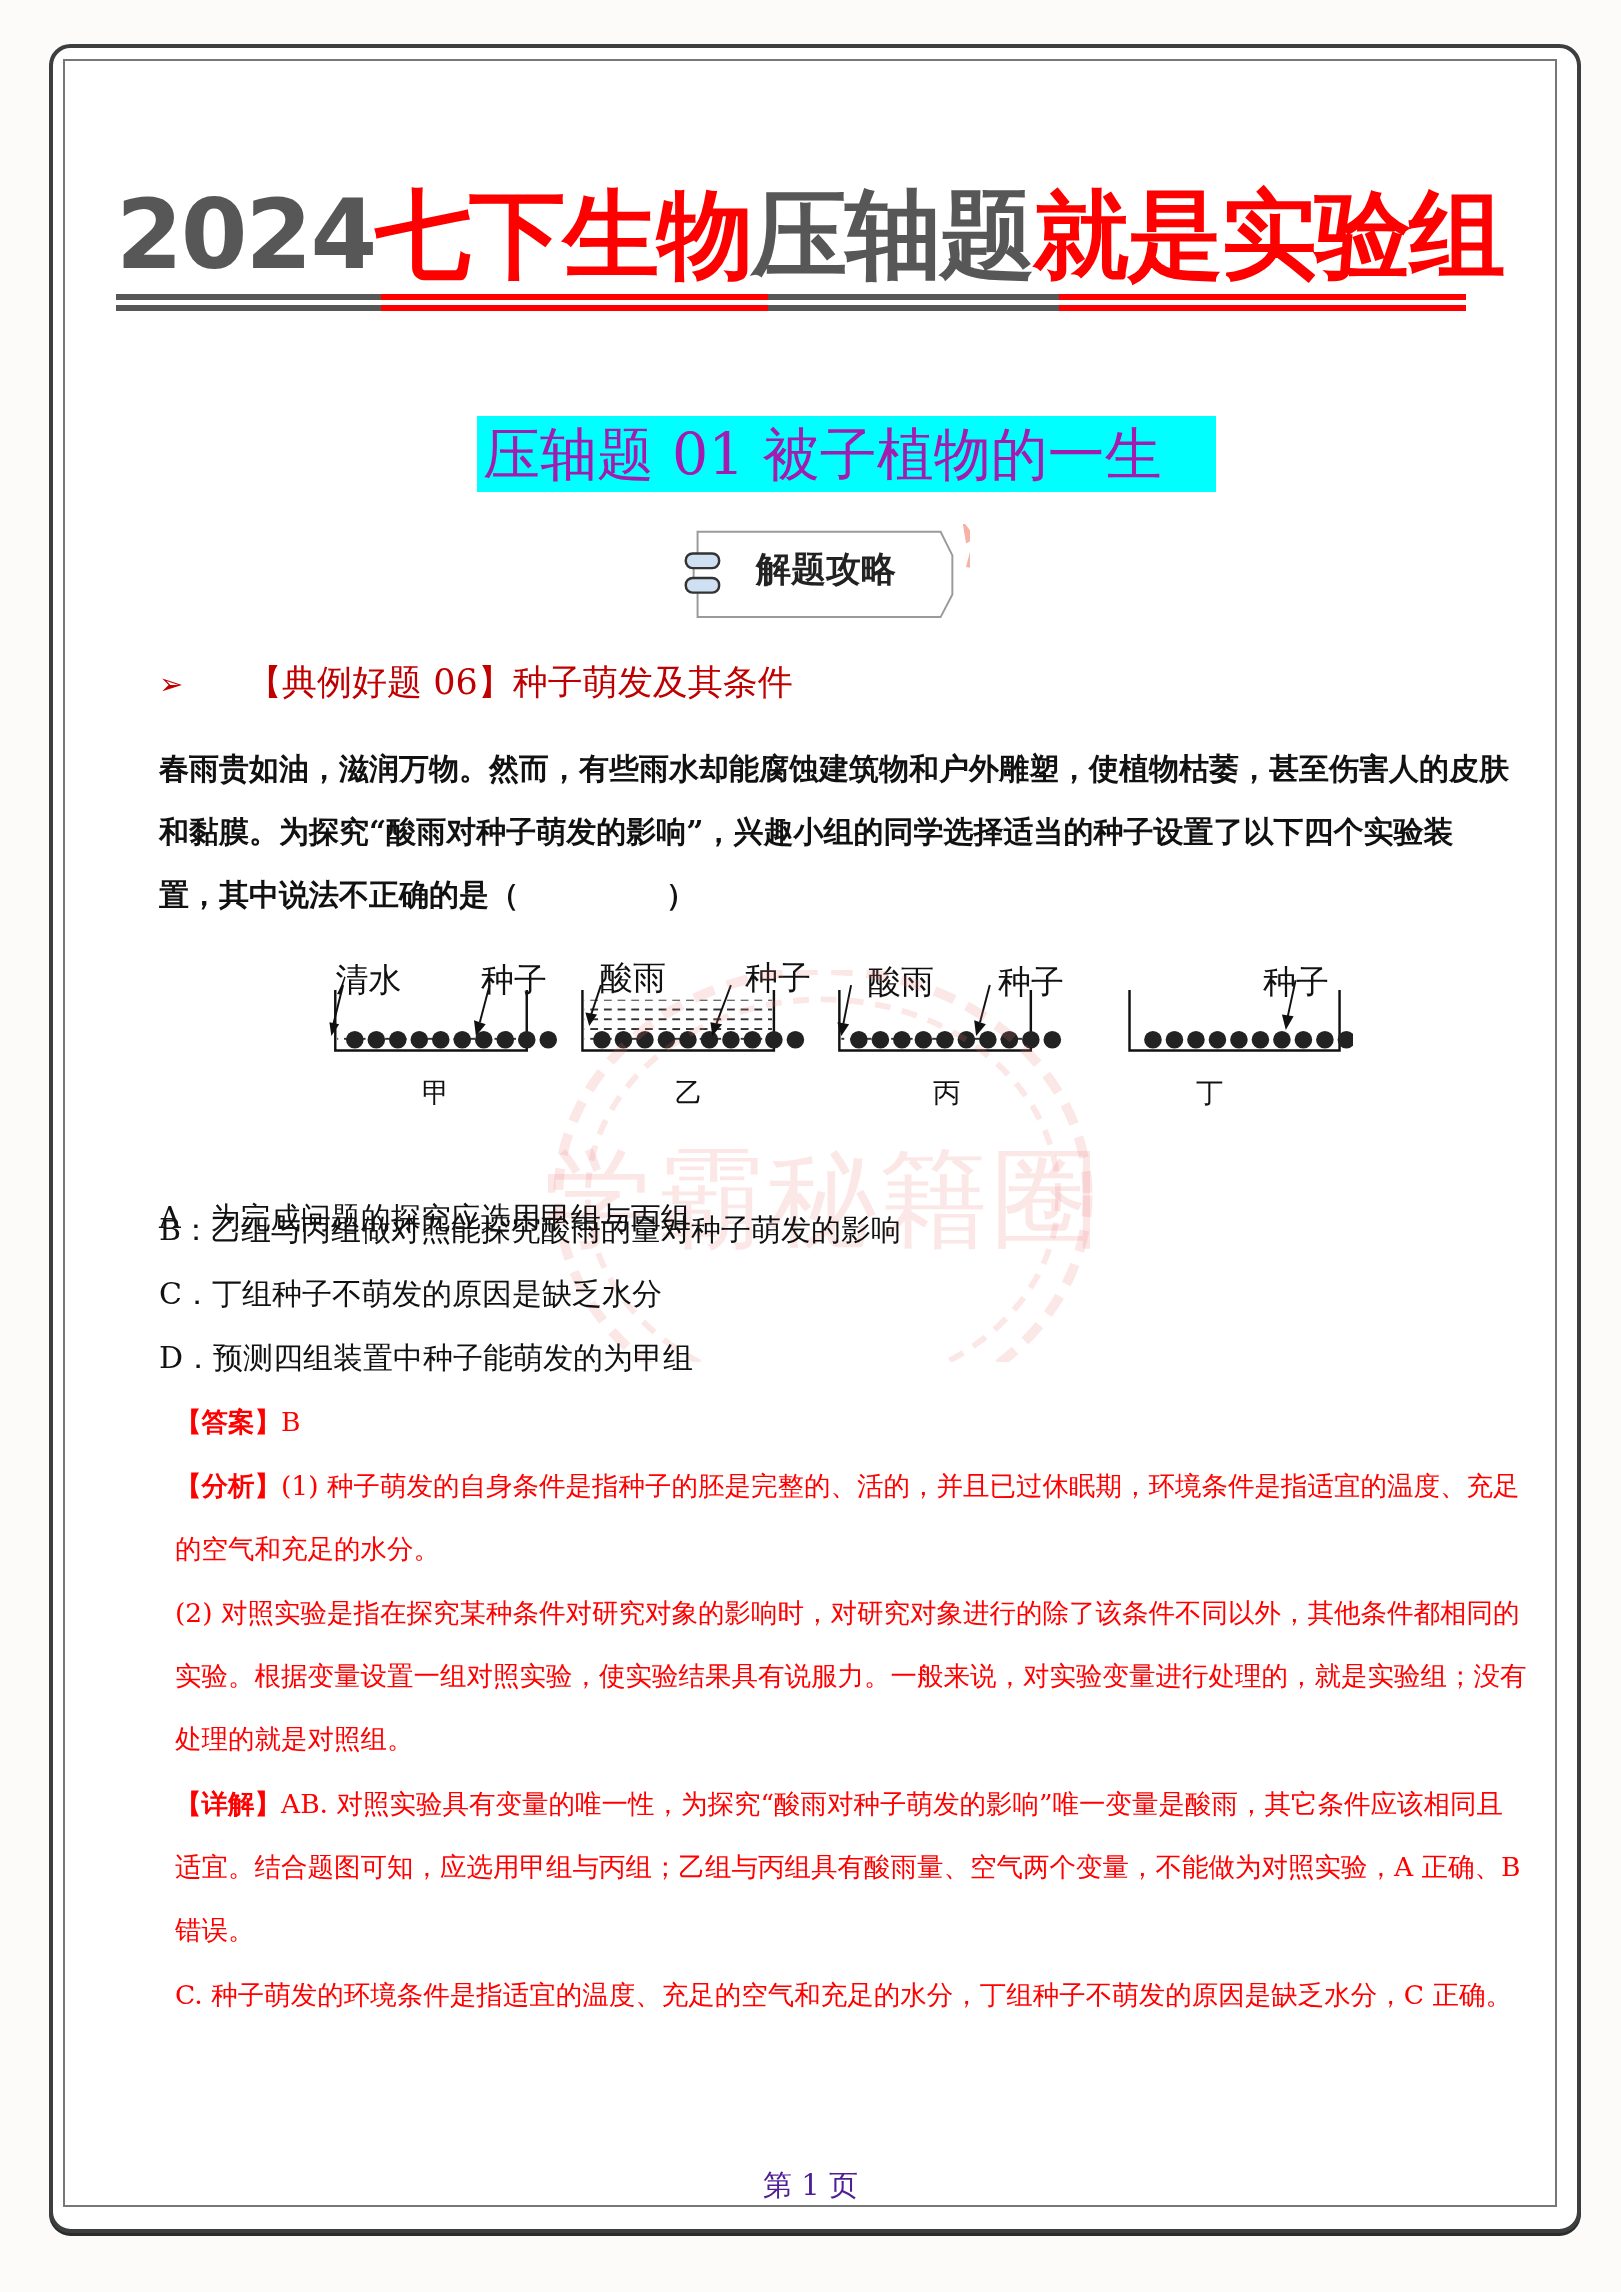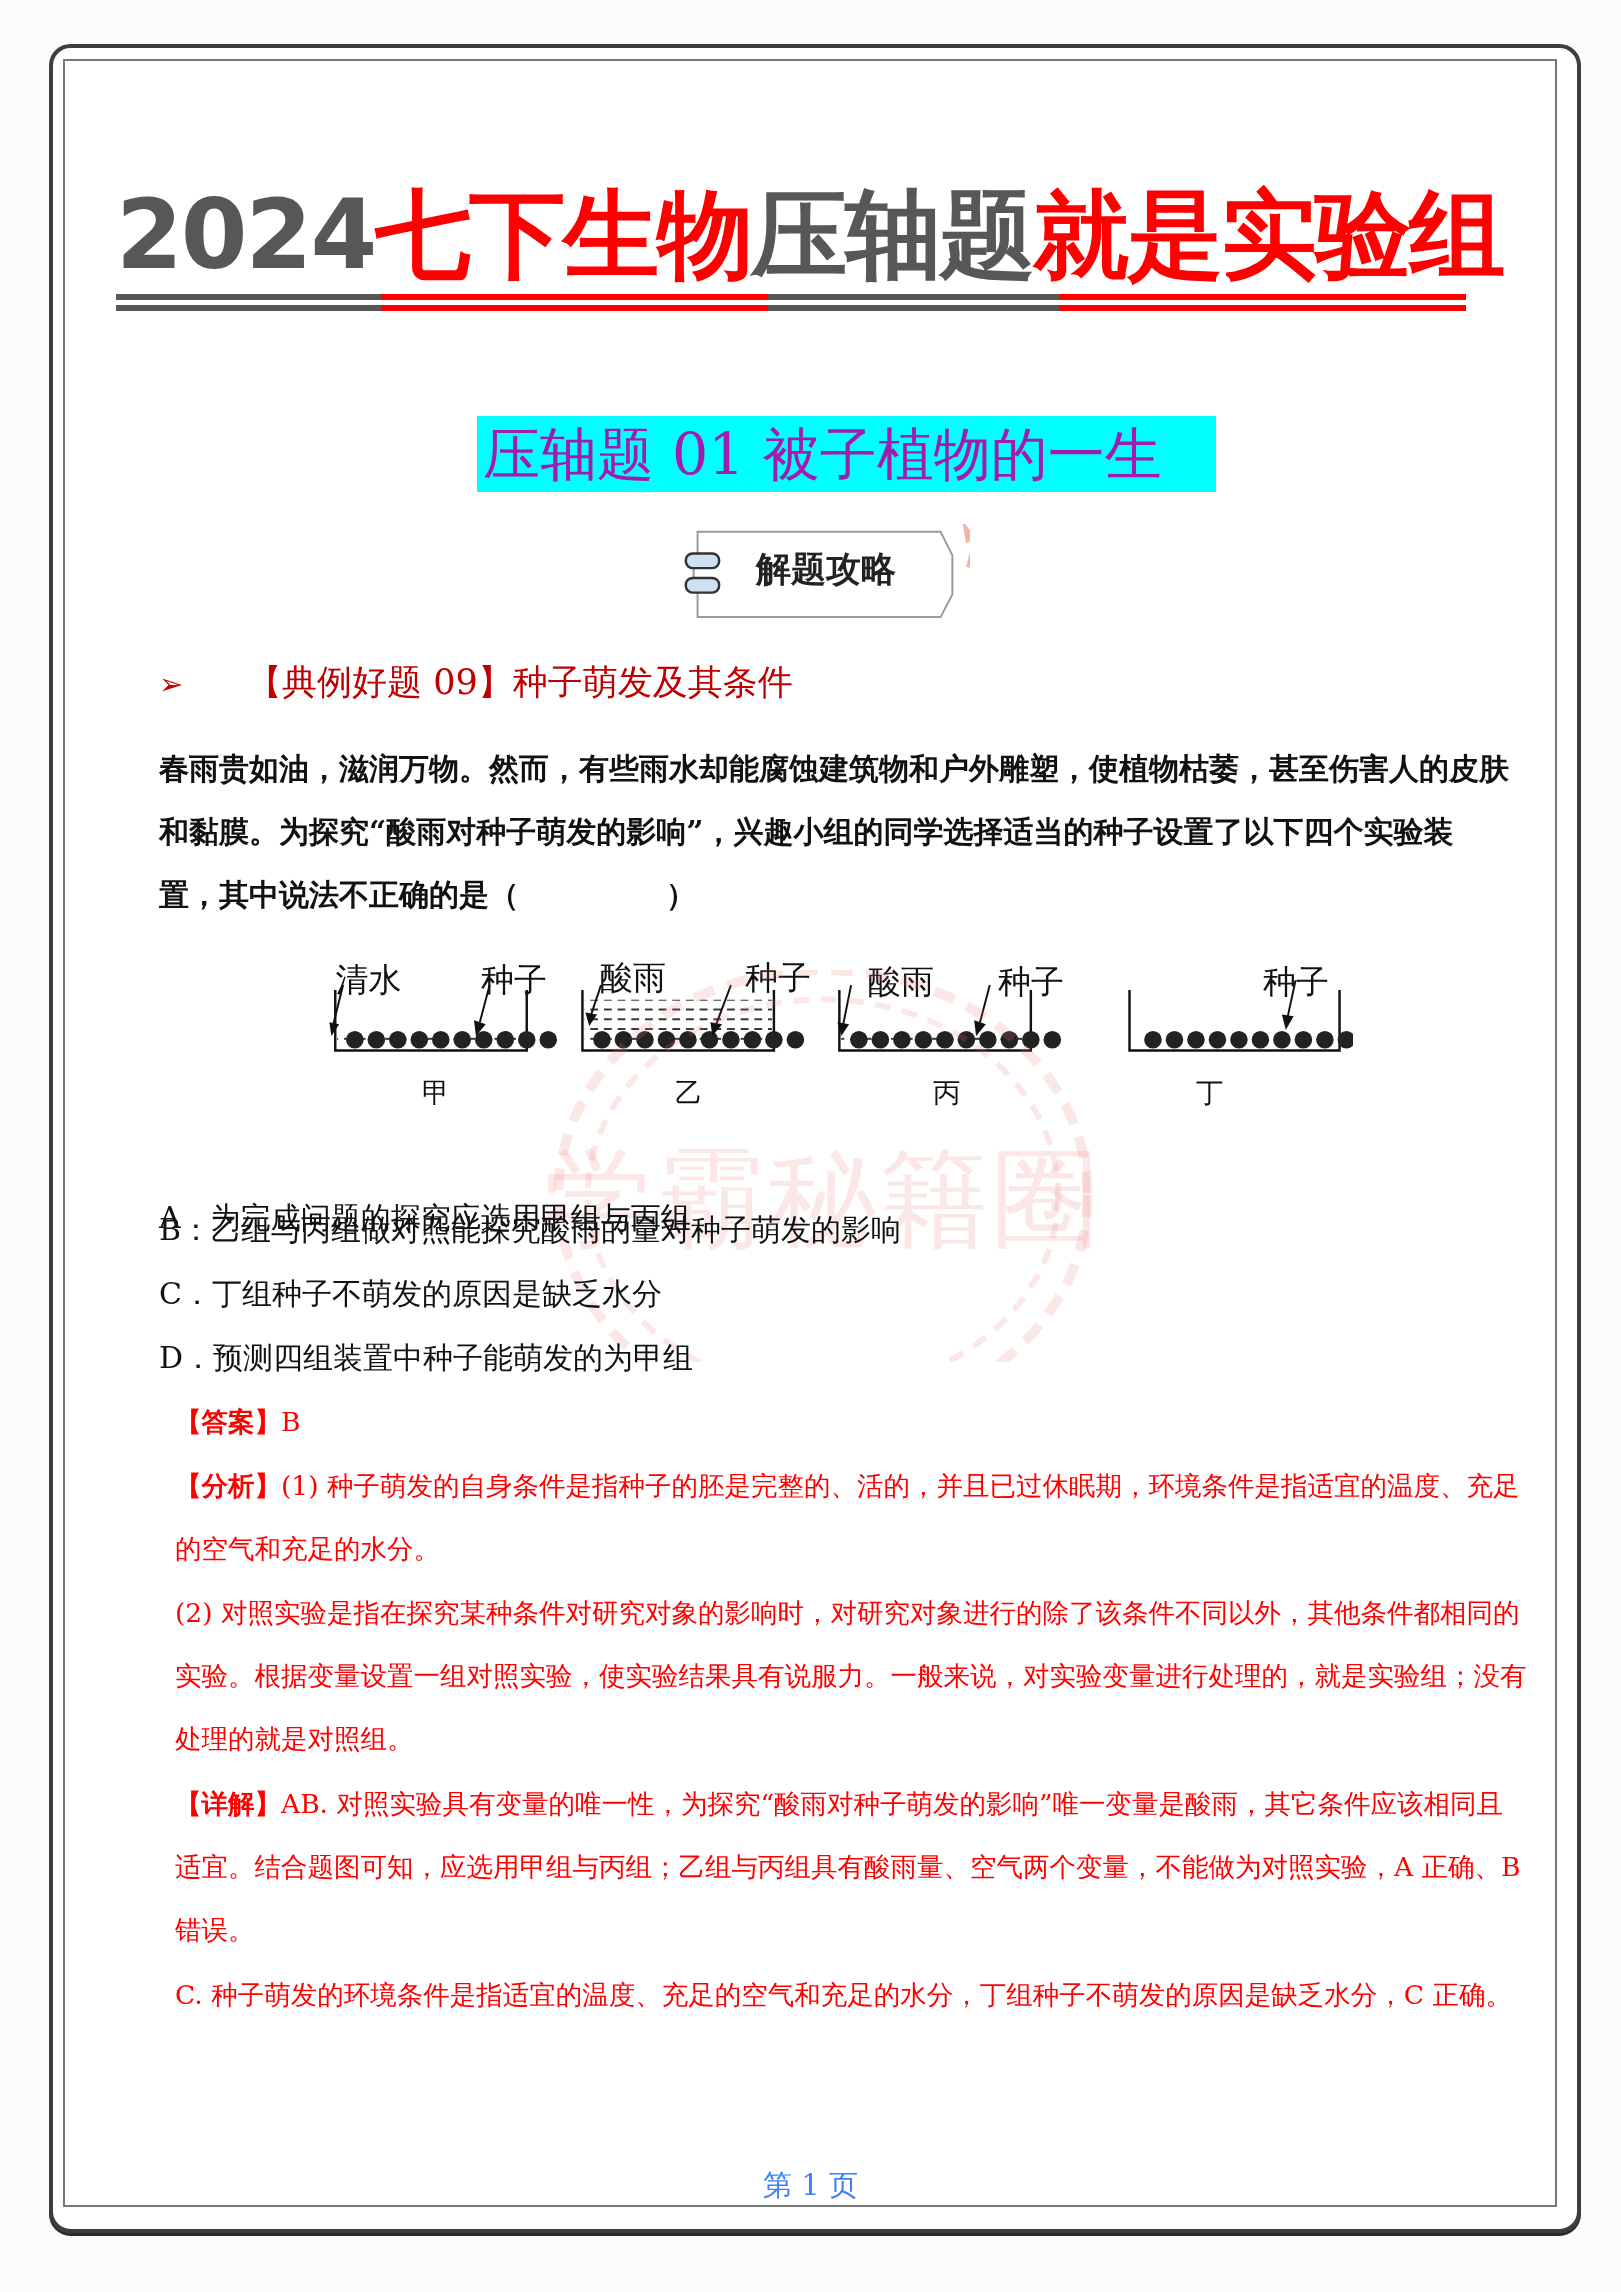--- a/index.html
+++ b/index.html
@@ -44,21 +44,21 @@
 
   .opt { position:absolute; left:159px; font-size:30px; color:#111; line-height:39px; white-space:nowrap; }
 
   .ans { position:absolute; left:159px; width:1353px; font-size:26.5px; color:#ff0000; line-height:63px;margin-left:16px; }
   .ans .b { font-weight:bold; }
 
   .watermark { position:absolute; left:529px; top:970px; width:588px; height:392px; pointer-events:none; }
   .wm-text { position:absolute; left:544px; top:1127px; font-family:Liberation Serif, serif;
              font-size:108px; color:rgba(240,120,120,0.18); letter-spacing:3.9px; white-space:nowrap; }
 
-  .footer { position:absolute; left:0; width:1621px; top:2166px; text-align:center; font-size:29px; color:#3b82f6; }
+  .footer { position:absolute; left:0; width:1621px; top:2166px; text-align:center; font-size:29px; color:#4c1d95; }
 </style>
 </head>
 <body>
 
 <div class="outer-frame"></div>
 <div class="inner-frame"></div>
 
 <div class="main-title">
   <span class="gray">2024 </span><span class="red">七下生物</span><span class="gray">压轴题</span><span class="red">就是实验组</span>
 </div>
@@ -86,21 +86,21 @@
     <path d="M22 8 L270 8 L282 32 L282 72 L270 95 L22 95 L22 68 L18 68 L18 36 L22 36 Z" fill="#fff" stroke="#9a9a9a" stroke-width="2"></path>
     <rect x="10" y="30" width="34" height="15" rx="7" fill="#cfe0f2" stroke="#333" stroke-width="2.5"></rect>
     <rect x="10" y="55" width="34" height="15" rx="7" fill="#cfe0f2" stroke="#333" stroke-width="2.5"></rect>
     <polygon points="292,-4 306,14 296,20" fill="#f7b2a8"></polygon>
     <polygon points="300,28 320,48 296,44" fill="#f7b2a8"></polygon>
   </svg>
   <div class="txt">解题攻略</div>
 </div>
 
 <div class="section-head">
-  <span class="arrow">➢</span><span class="label">【典例好题 09】种子萌发及其条件</span>
+  <span class="arrow">➢</span><span class="label">【典例好题 06】种子萌发及其条件</span>
 </div>
 
 <div class="para stem">
   <span>春雨贵如油，滋润万物。然而，有些雨水却能腐蚀建筑物和户外雕塑，使植物枯萎，甚至伤害人的皮肤和黏膜。为探究“酸雨对种子萌发的影响”，兴趣小组的同学选择适当的种子设置了以下四个实验装置，其中说法不正确的是（</span><span class="blank"></span><span>）</span>
 </div>
 
 <div class="figure">
   <svg width="1039" height="127" viewBox="0 0 1060 130" style="position:absolute;left:0;top:0">
     <defs>
       <pattern id="dash" width="14" height="10" patternUnits="userSpaceOnUse">

